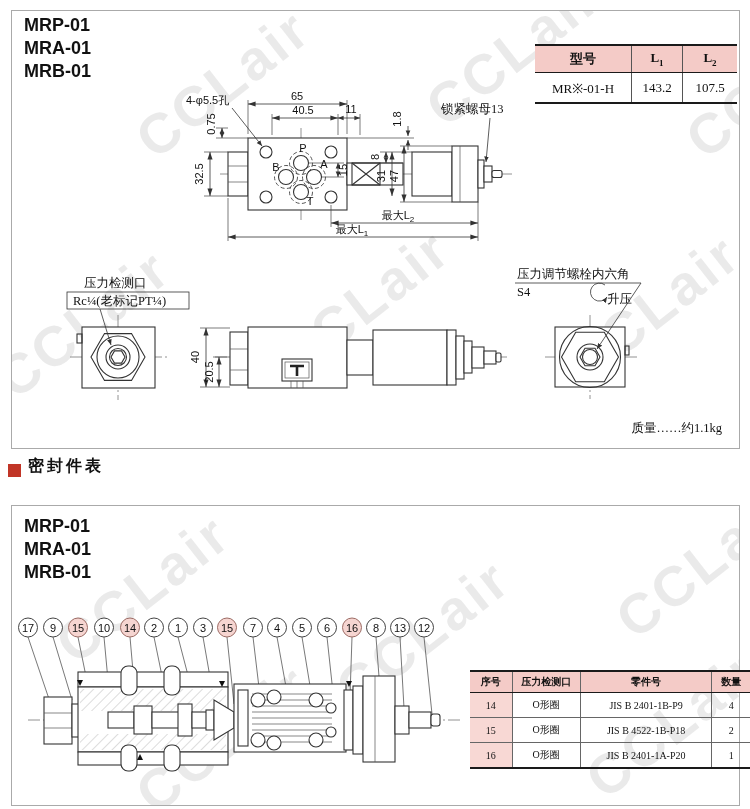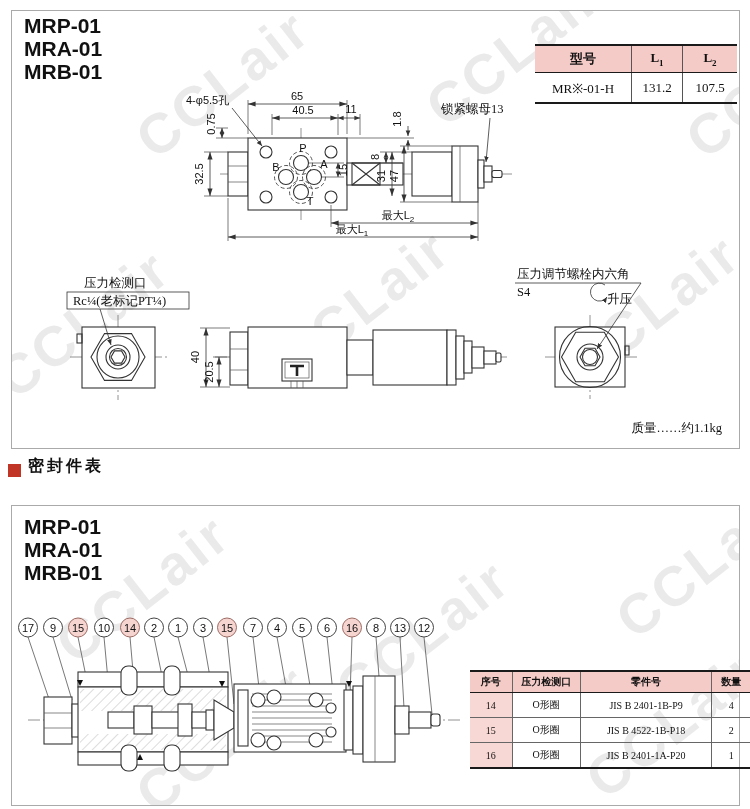--- a/index.html
+++ b/index.html
@@ -4,21 +4,21 @@
 <style>
   html,body{margin:0;padding:0;background:#fff;}
   body{width:750px;height:809px;position:relative;overflow:hidden;
        font-family:"Liberation Sans",sans-serif;color:#111;}
   .box{position:absolute;border:1px solid #aaa;background:#fff;overflow:hidden;}
   #box-top{left:11px;top:10px;width:727px;height:437px;}
   #box-bottom{left:11px;top:505px;width:727px;height:299px;}
   .wm{position:absolute;font:bold 56px "Liberation Sans",sans-serif;color:#dadada;
       opacity:.55;transform:rotate(-38deg);letter-spacing:3px;white-space:nowrap;
       pointer-events:none;user-select:none;z-index:0;}
-  .models{position:absolute;font-weight:bold;font-size:21px;line-height:23px;
+  .models{position:absolute;font-weight:bold;font-size:18px;line-height:23px;
       font-family:"Liberation Sans",sans-serif;z-index:2;}
   svg{position:absolute;z-index:1;}
   svg text{font-family:"Liberation Sans",sans-serif;fill:#111;}
   .dt{font-size:11px;}
   .cjk{font-family:"Liberation Serif",serif;font-size:12.5px;}
   .dl{stroke:#333;stroke-width:1.1;fill:none;}
   .dlw{stroke:#333;stroke-width:1.1;fill:#fff;}
   .thin{stroke:#555;stroke-width:.7;fill:none;}
   .cl{stroke:#777;stroke-width:.8;fill:none;stroke-dasharray:12 3 2 3;}
   .dim{stroke:#333;stroke-width:.8;fill:none;}
@@ -71,21 +71,21 @@
 
 <table class="spec">
   <tbody>
       <tr>
     <th class="w1">型号</th>
     <th class="w2 c2"><span>L</span><sub>1</sub></th>
     <th class="w3 c3"><span>L</span><sub>2</sub></th>
   </tr>
   <tr class="last">
     <td>MR※-01-H</td>
-    <td class="c2">131.2</td>
+    <td class="c2">143.2</td>
     <td class="c3">107.5</td>
   </tr>
 </tbody>
   </table>
 
 <svg id="top-svg" style="left:11px;top:10px" width="727" height="437" viewBox="11 10 727 437">
   <defs>
     <marker id="ma" markerWidth="11" markerHeight="8" refX="9.5" refY="4" orient="auto-start-reverse">
       <path d="M0,0.8 L9.5,4 L0,7.2 Z" fill="#333"></path>
     </marker>

